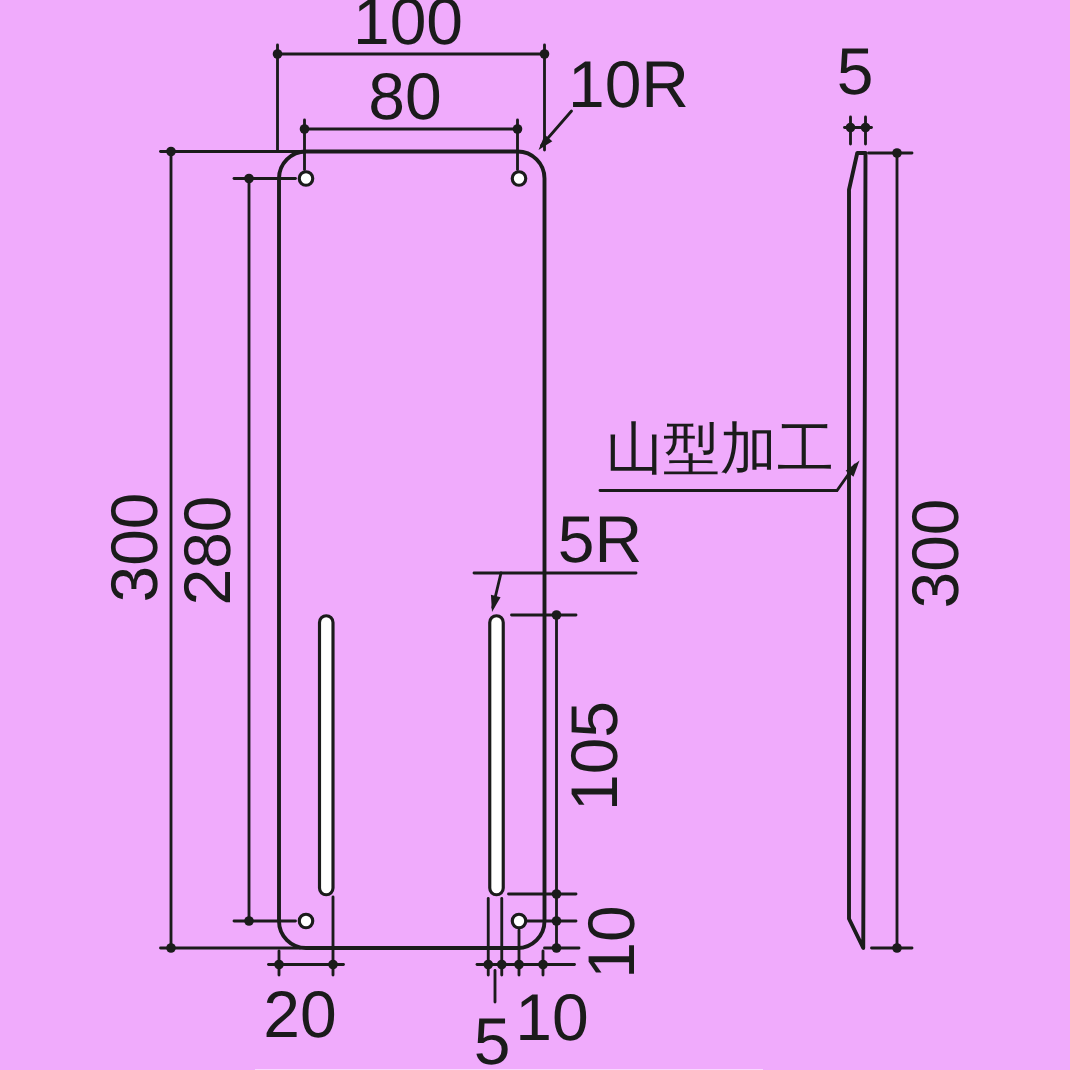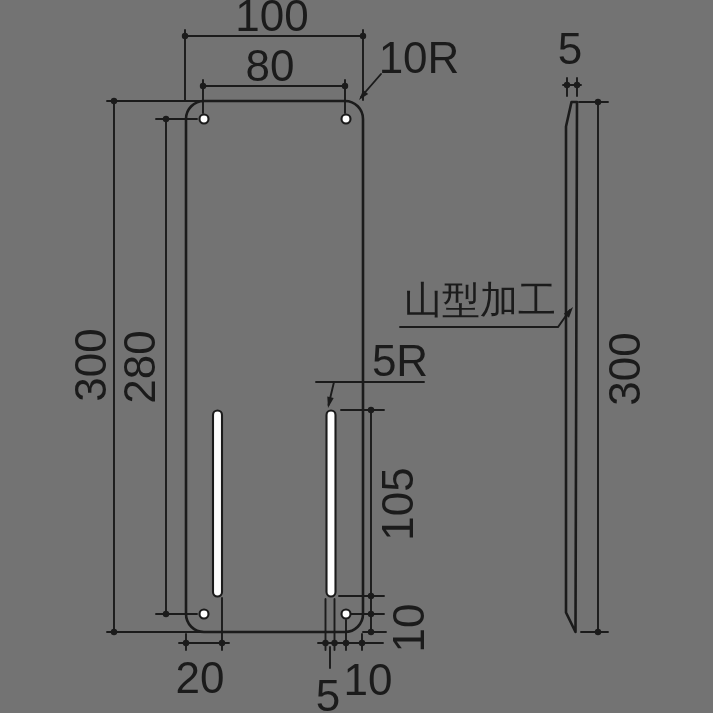--- a/index.html
+++ b/index.html
@@ -1,16 +1,16 @@
 <!DOCTYPE html>
 <html><head>
 <meta charset="utf-8">
 <style>
   html,body{margin:0;padding:0;background:#ffffff;}
-  .stage{position:relative;width:713px;height:713px;background:#737373;overflow:hidden;}
+  .stage{position:relative;width:713px;height:713px;background:#f0abfc;overflow:hidden;}
   svg{display:block;}
   .outline{fill:none;stroke:#1b1b1b;stroke-width:2.6;stroke-linejoin:round;}
   .feature{fill:#ffffff;stroke:#1b1b1b;stroke-width:2.1;}
   .dimline{fill:none;stroke:#1b1b1b;stroke-width:1.9;stroke-linecap:round;}
   .dot{fill:#1b1b1b;stroke:none;}
   .arrow{fill:#1b1b1b;stroke:none;}
   text{font-family:"Liberation Sans","DejaVu Sans",sans-serif;fill:#1b1b1b;}
   .dim{font-size:44px;}
   .note{font-size:38px;}
 </style>

